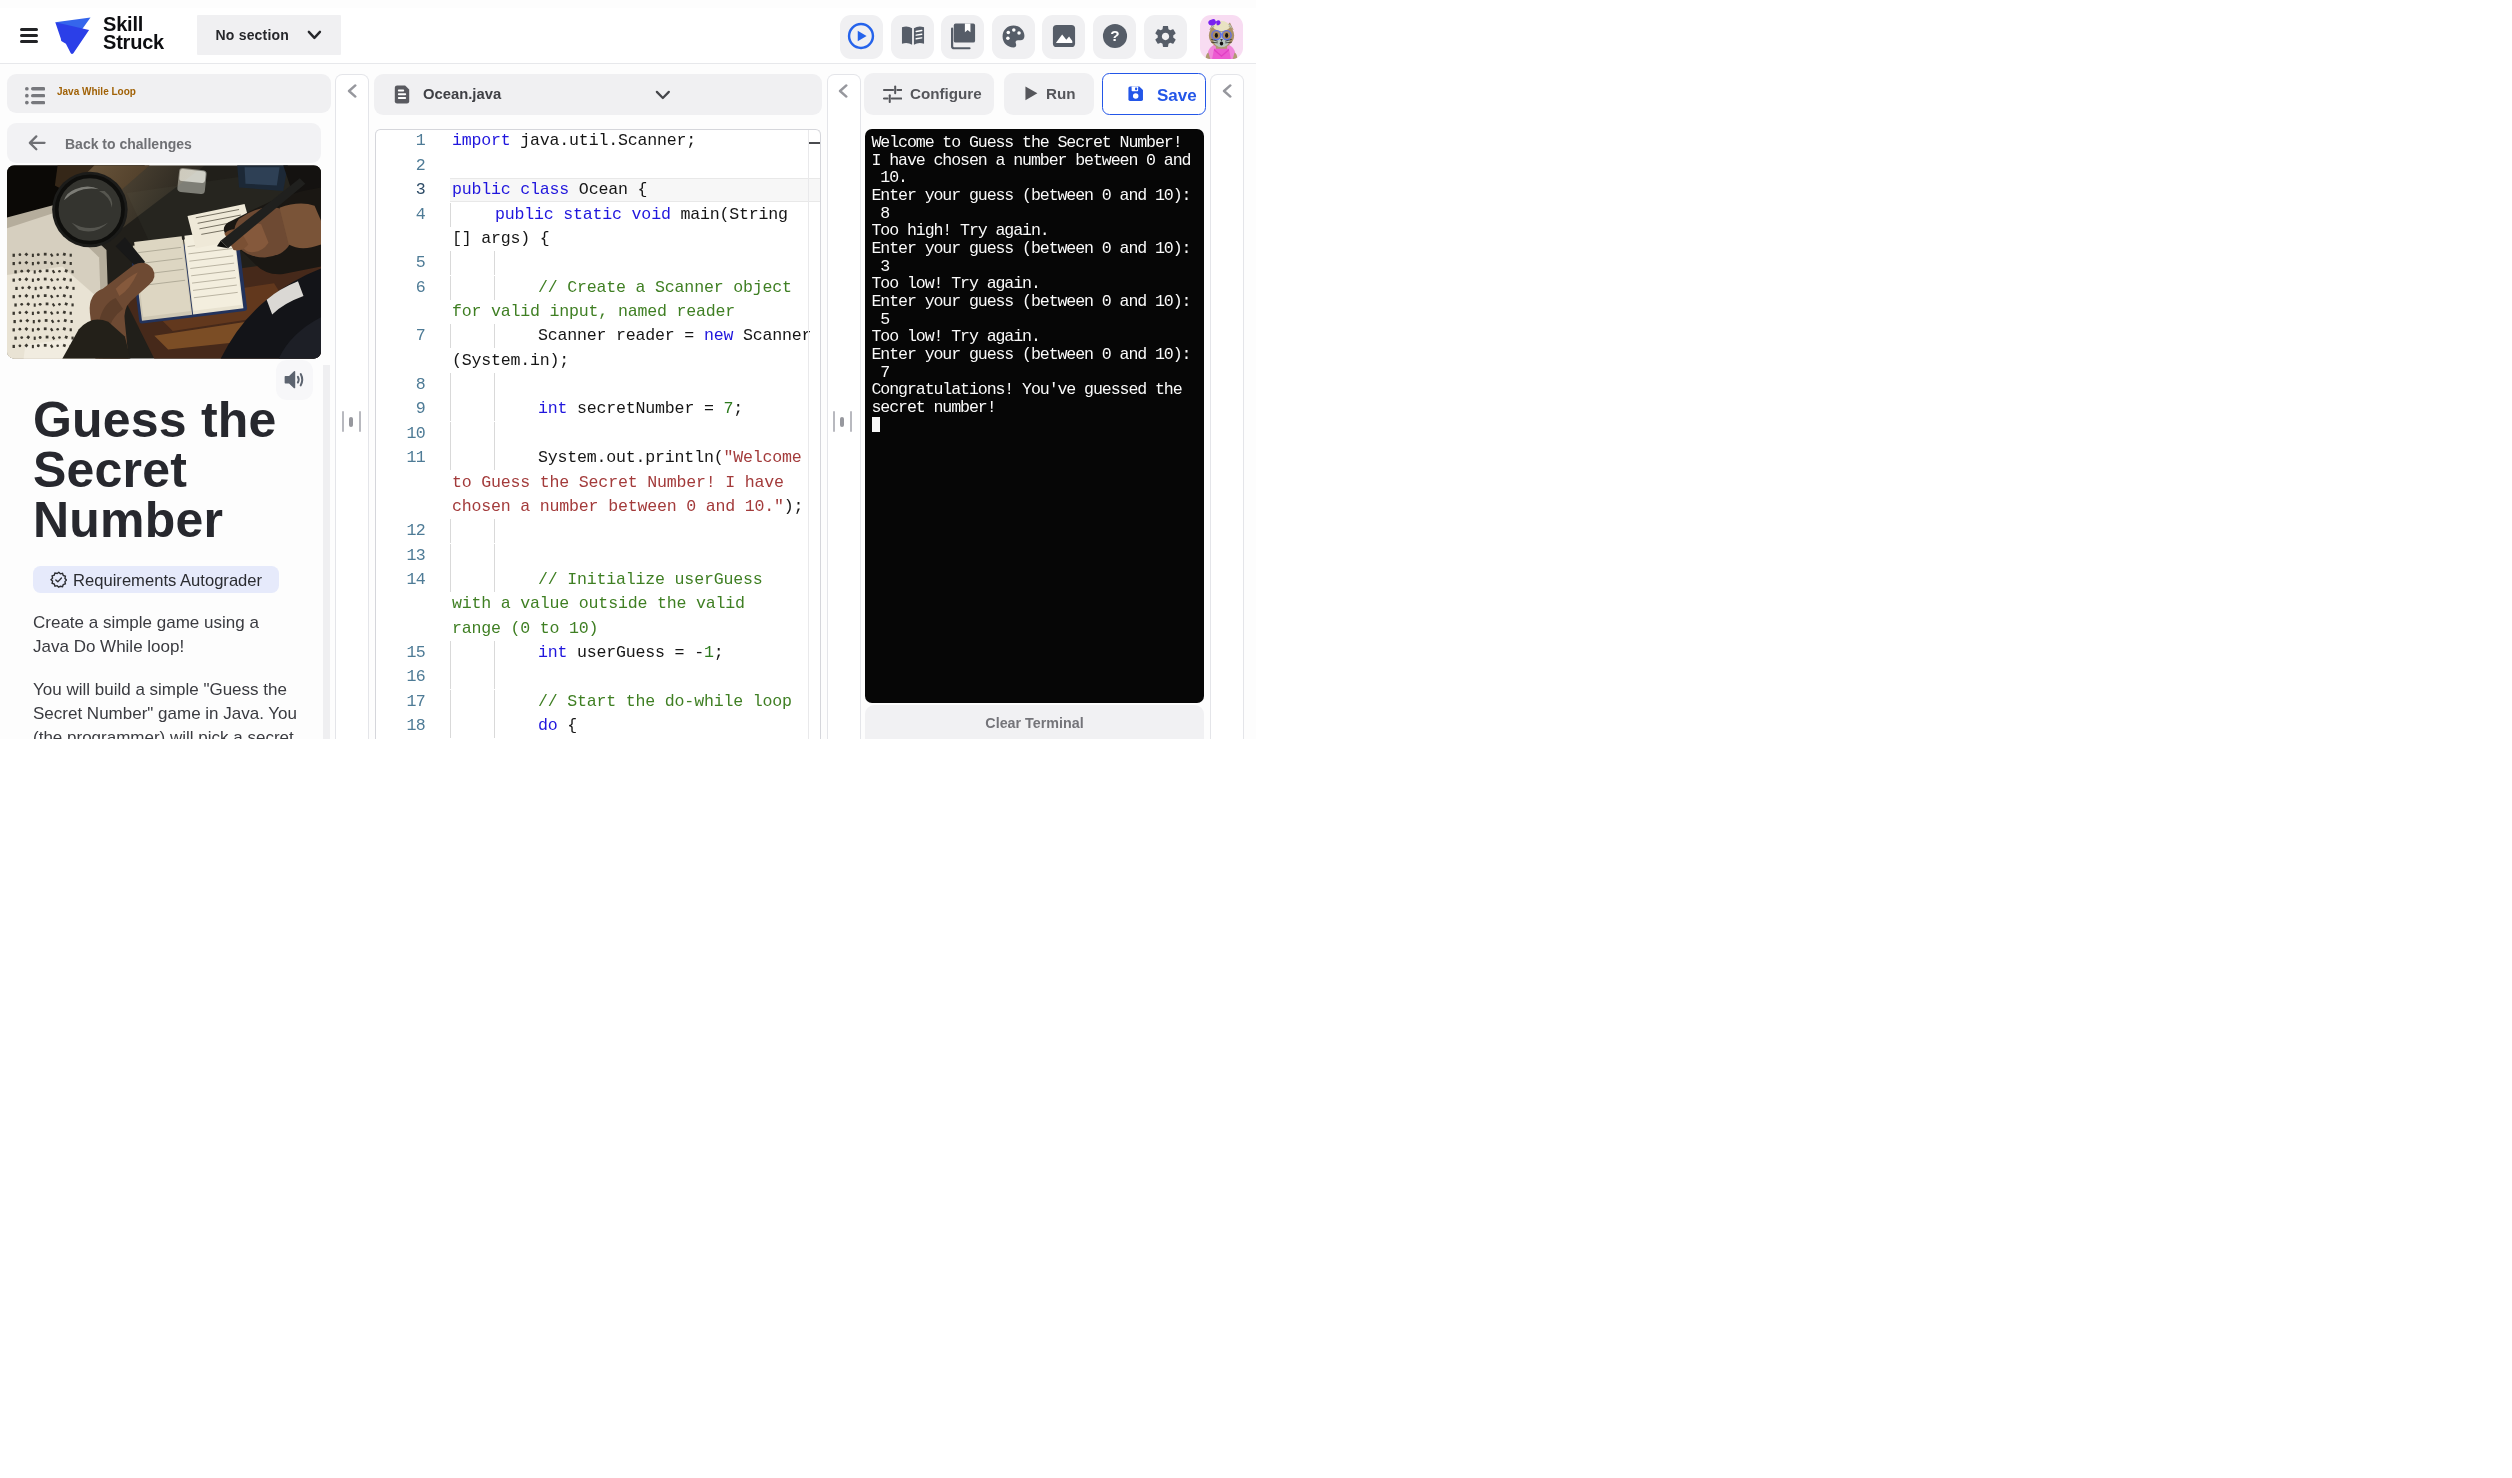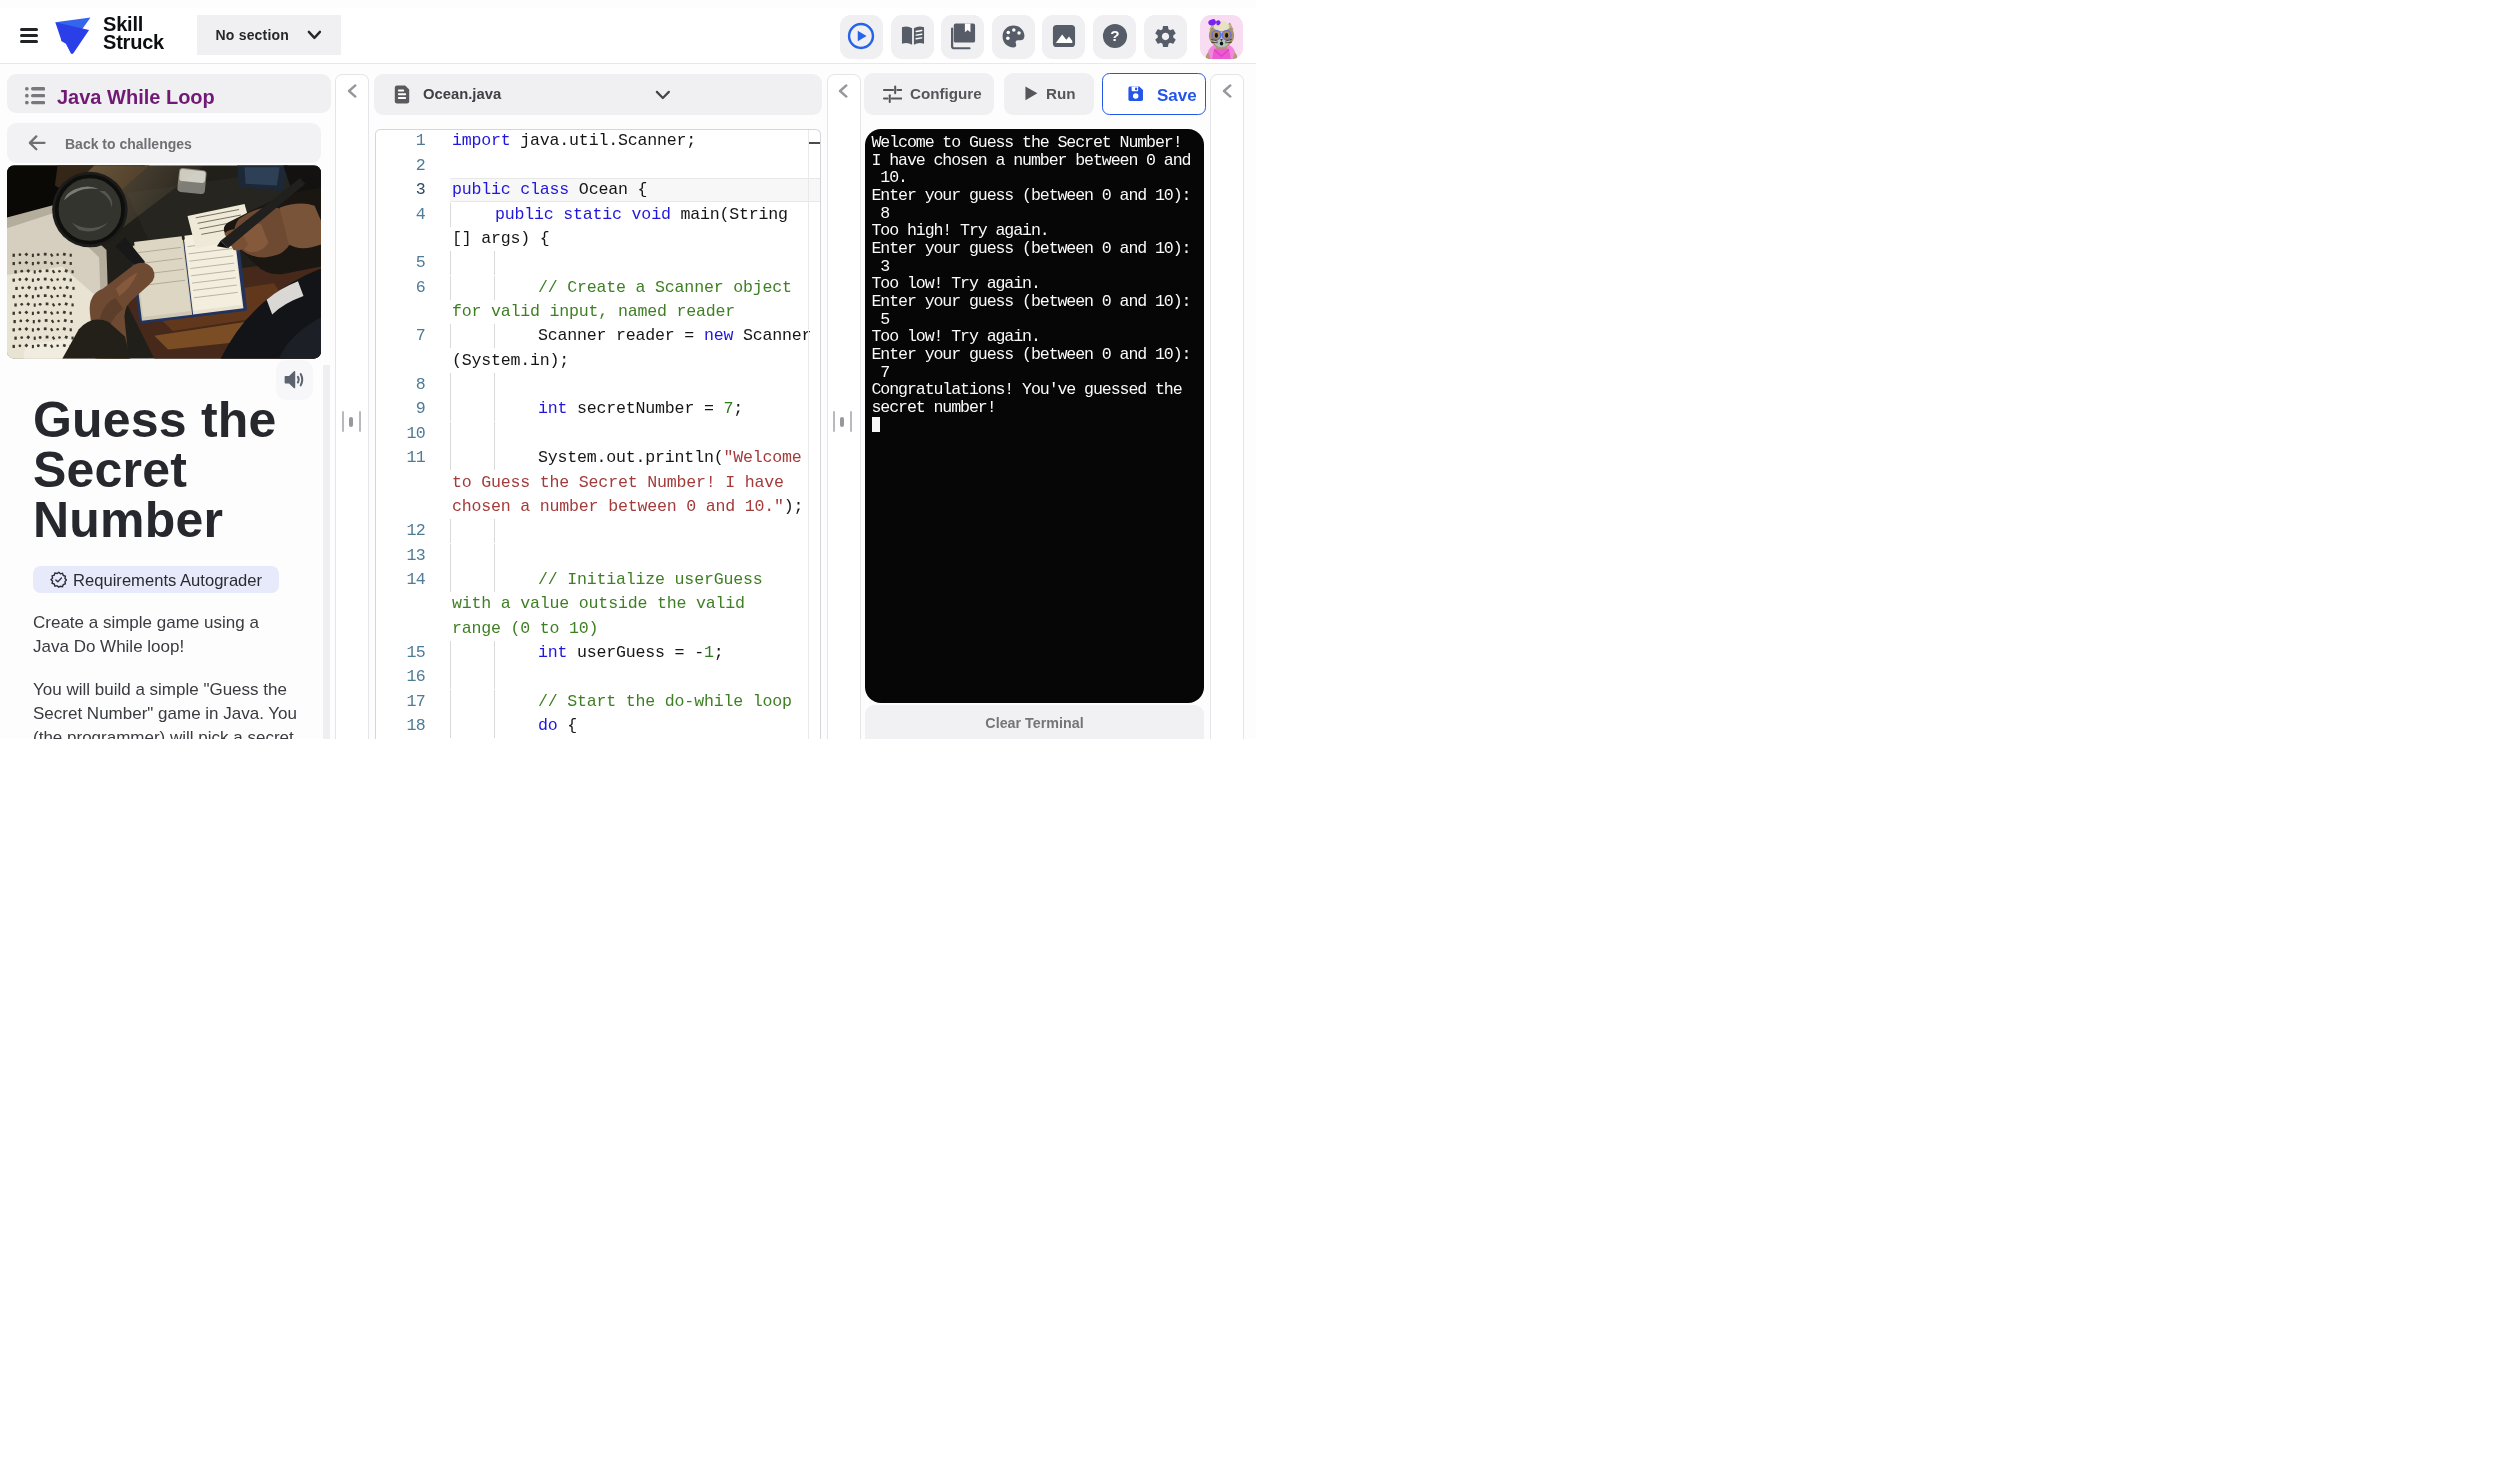--- a/index.html
+++ b/index.html
@@ -41,21 +41,21 @@
   .g2 { position:absolute; left:118px; top:0; width:0.9px; height:24.4px; background:#d9d9d9; }
   .kw { color:#2016dd; } .cm { color:#3f7f23; } .st { color:#a33b3b; } .nm { color:#2d7a1e; }
   #activeline { position:absolute; left:74px; top:48px; right:0; height:24.4px; background:#f7f7f7;
                 border-top:0.9px solid #e8e8e8; border-bottom:0.9px solid #e8e8e8; }
   
   .btn { position:absolute; top:73px; height:42px; background:#f0f0f2; border-radius:9.2px; }
   .btn .t { font-size:15.2px; font-weight:bold; color:#55565b; }
   #savebtn { position:absolute; top:73px; left:1102px; width:104px; height:42px; background:#fff;
              border:1.8px solid #2356e8; border-radius:7.4px; }
   #term { position:absolute; left:865px; top:129px; width:339px; height:574px; background:#060606;
-          border-radius:16px; overflow:hidden; }
+          border-radius:7px; overflow:hidden; }
   .trow { position:absolute; left:6.5px; height:17.7px; font-family:"Liberation Mono", monospace;
           font-size:16.6px; letter-spacing:-1.1px; line-height:17.7px; color:#fafafa; white-space:pre; }
   #clearbtn { position:absolute; left:865px; top:705px; width:339px; height:42px; background:#f1f1f3;
               border-radius:9.2px; text-align:center; }
   #clearbtn .t { font-size:14.3px; font-weight:bold; color:#747479; line-height:37px; }
 </style>
 </head>
 <body>
 <div id="app">
 
@@ -168,21 +168,21 @@
 
   <div class="graybox" style="left:6.5px;top:74px;width:324px;height:39px"></div>
   <svg class="abs" style="left:25px;top:86px" width="20.3" height="19.4" viewBox="0 0 22 21">
     <circle cx="2" cy="3" r="2" fill="#77787d"></circle>
       <circle cx="2" cy="10.5" r="2" fill="#77787d"></circle>
       <circle cx="2" cy="18" r="2" fill="#77787d"></circle>
     <rect x="6.5" y="1.2" width="15.5" height="3.6" rx="1.8" fill="#77787d"></rect>
       <rect x="6.5" y="8.7" width="15.5" height="3.6" rx="1.8" fill="#77787d"></rect>
       <rect x="6.5" y="16.2" width="15.5" height="3.6" rx="1.8" fill="#77787d"></rect>
   </svg>
-  <div class="abs" style="left:57px;top:86px;font-size:20px;font-weight:bold;color:#701a75">Java While Loop</div>
+  <div class="abs" style="left:57px;top:86px;font-size:10px;font-weight:bold;color:#a16207">Java While Loop</div>
 
   <div class="graybox" style="left:7.4px;top:123px;width:314px;height:40px;background:#f2f2f4"></div>
   <svg class="abs" style="left:28px;top:135px" width="17.5" height="15.7" viewBox="0 0 19 17">
     <path d="M9 1.5 L2 8.5 L9 15.5 M2.3 8.5 L18 8.5" fill="none" stroke="#6f7074" stroke-width="2.4" stroke-linecap="round" stroke-linejoin="round"></path>
   </svg>
   <div class="abs" style="left:65px;top:136px;font-size:14px;font-weight:bold;color:#6f7074">Back to challenges</div>
 
   <svg class="abs" style="left:7.4px;top:165px" width="314" height="194" viewBox="0 0 341 210">
     <defs>
       <linearGradient id="desk" x1="0" y1="0" x2="1" y2="1">

